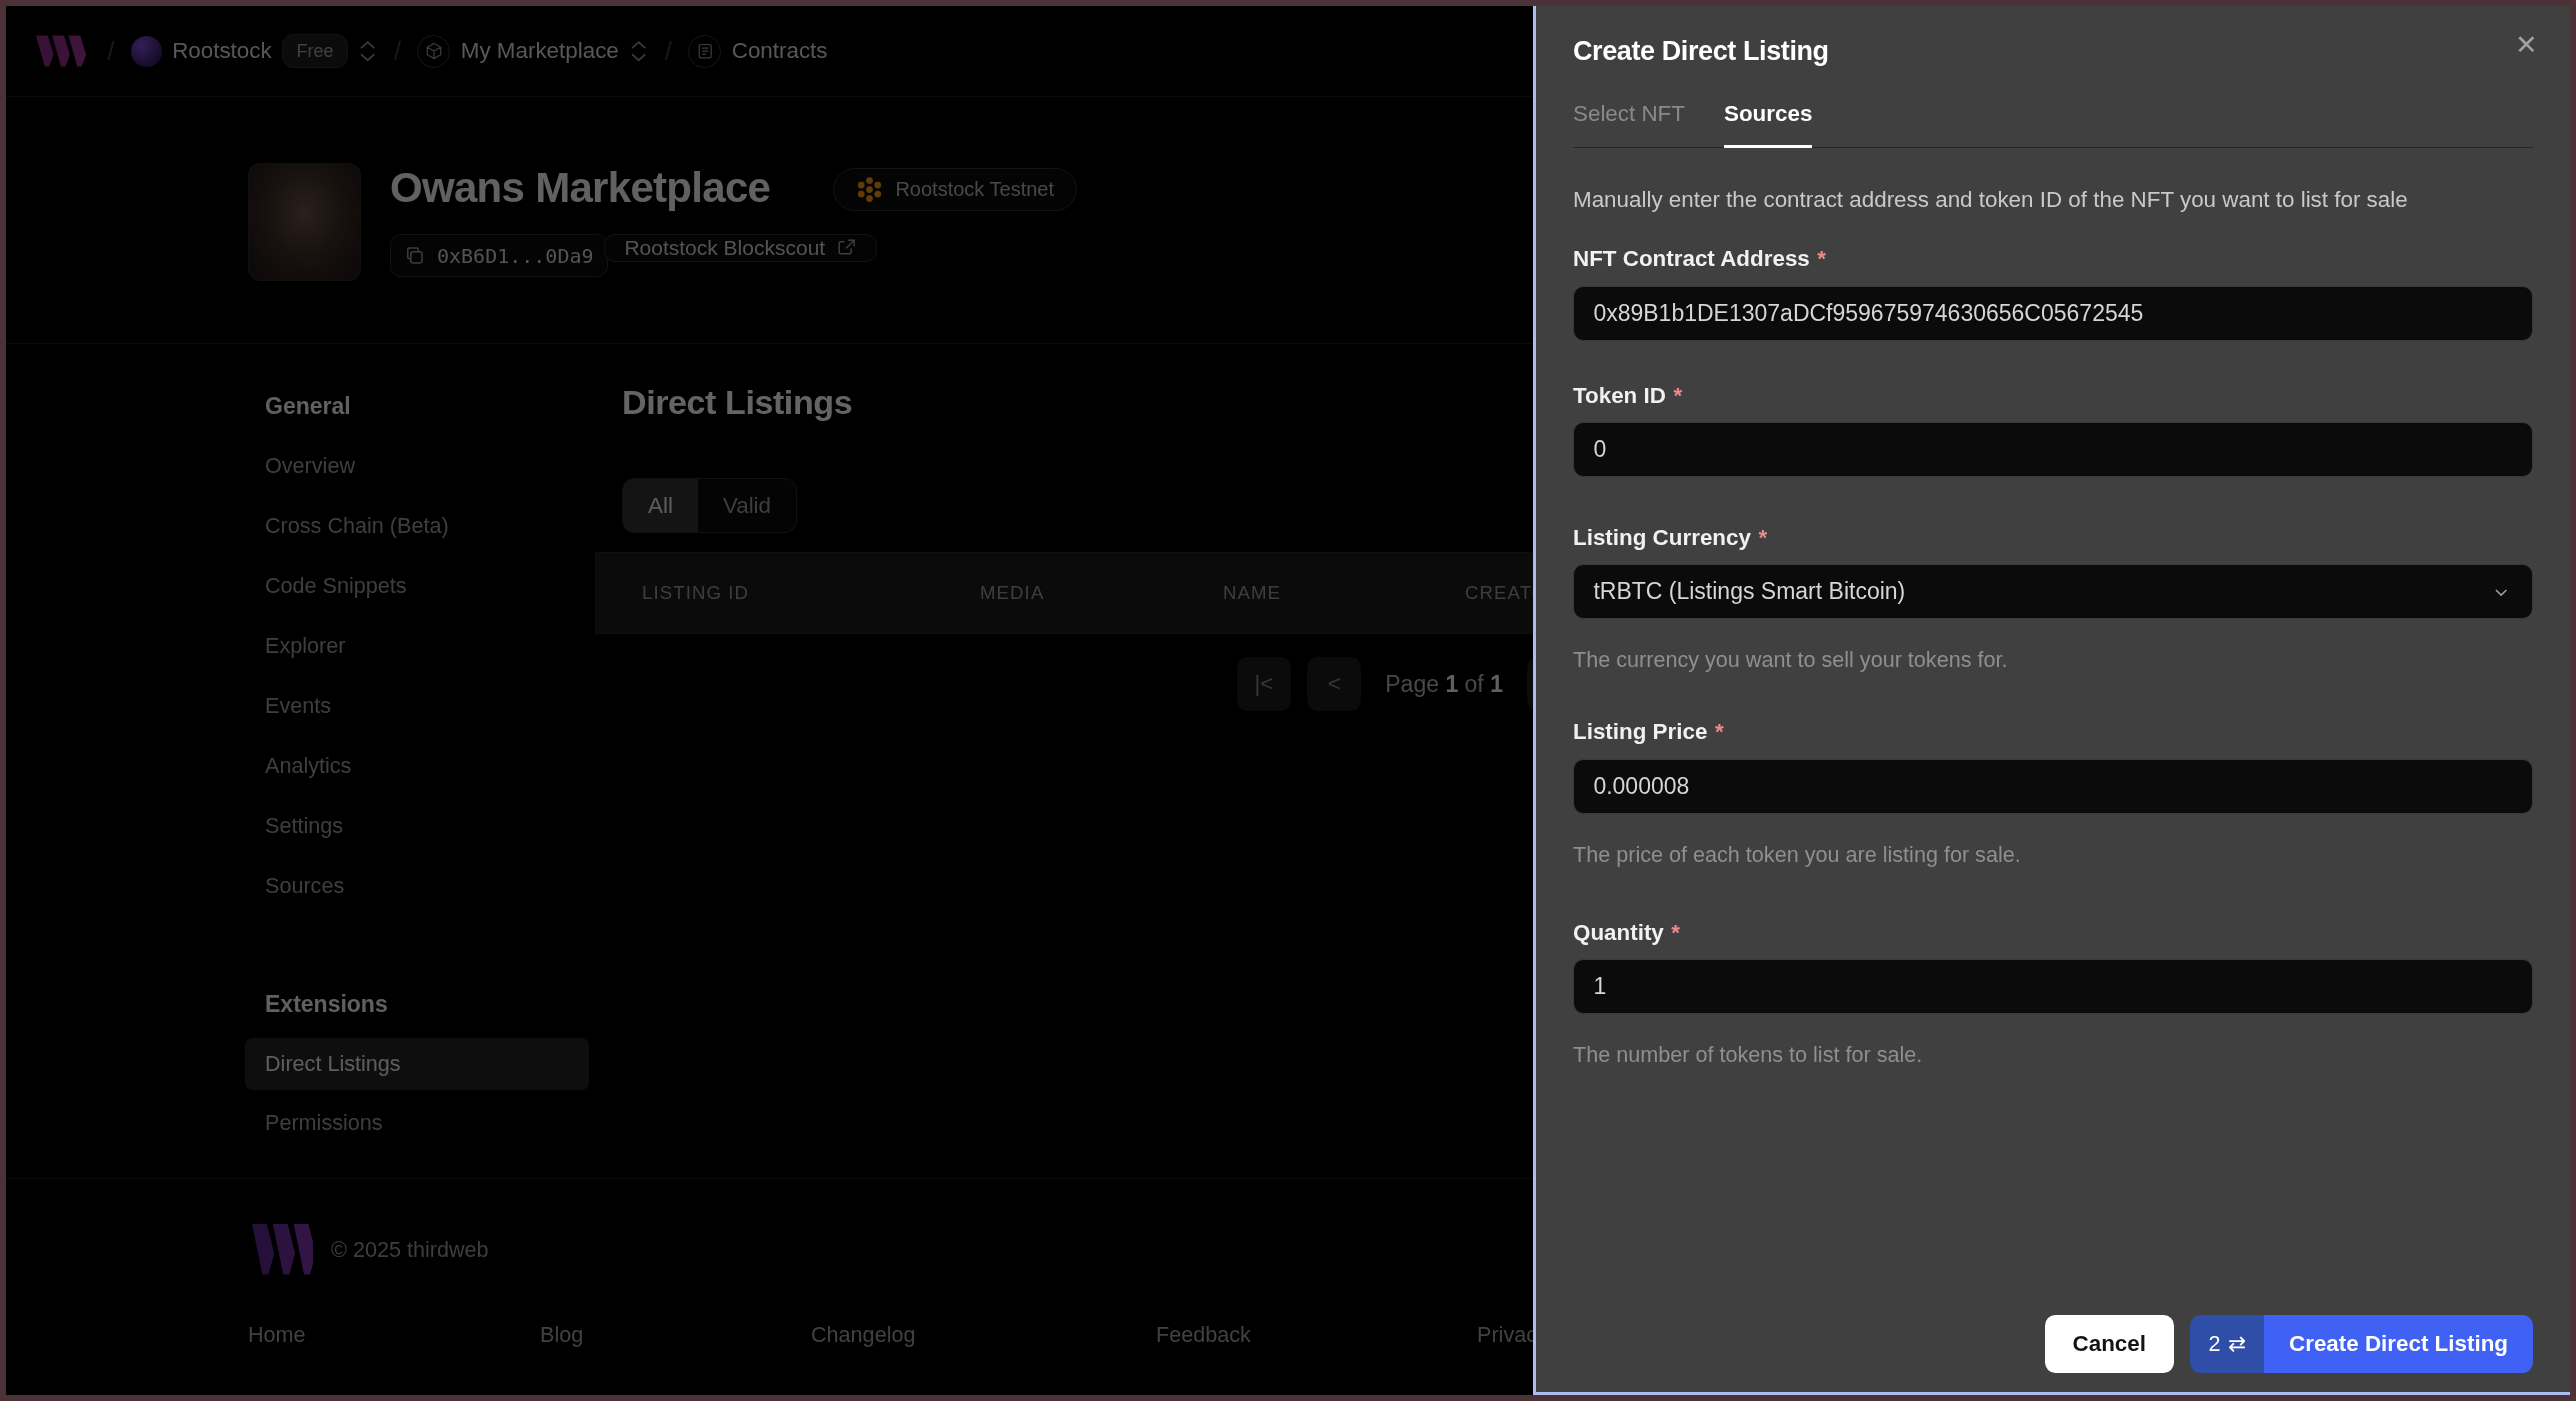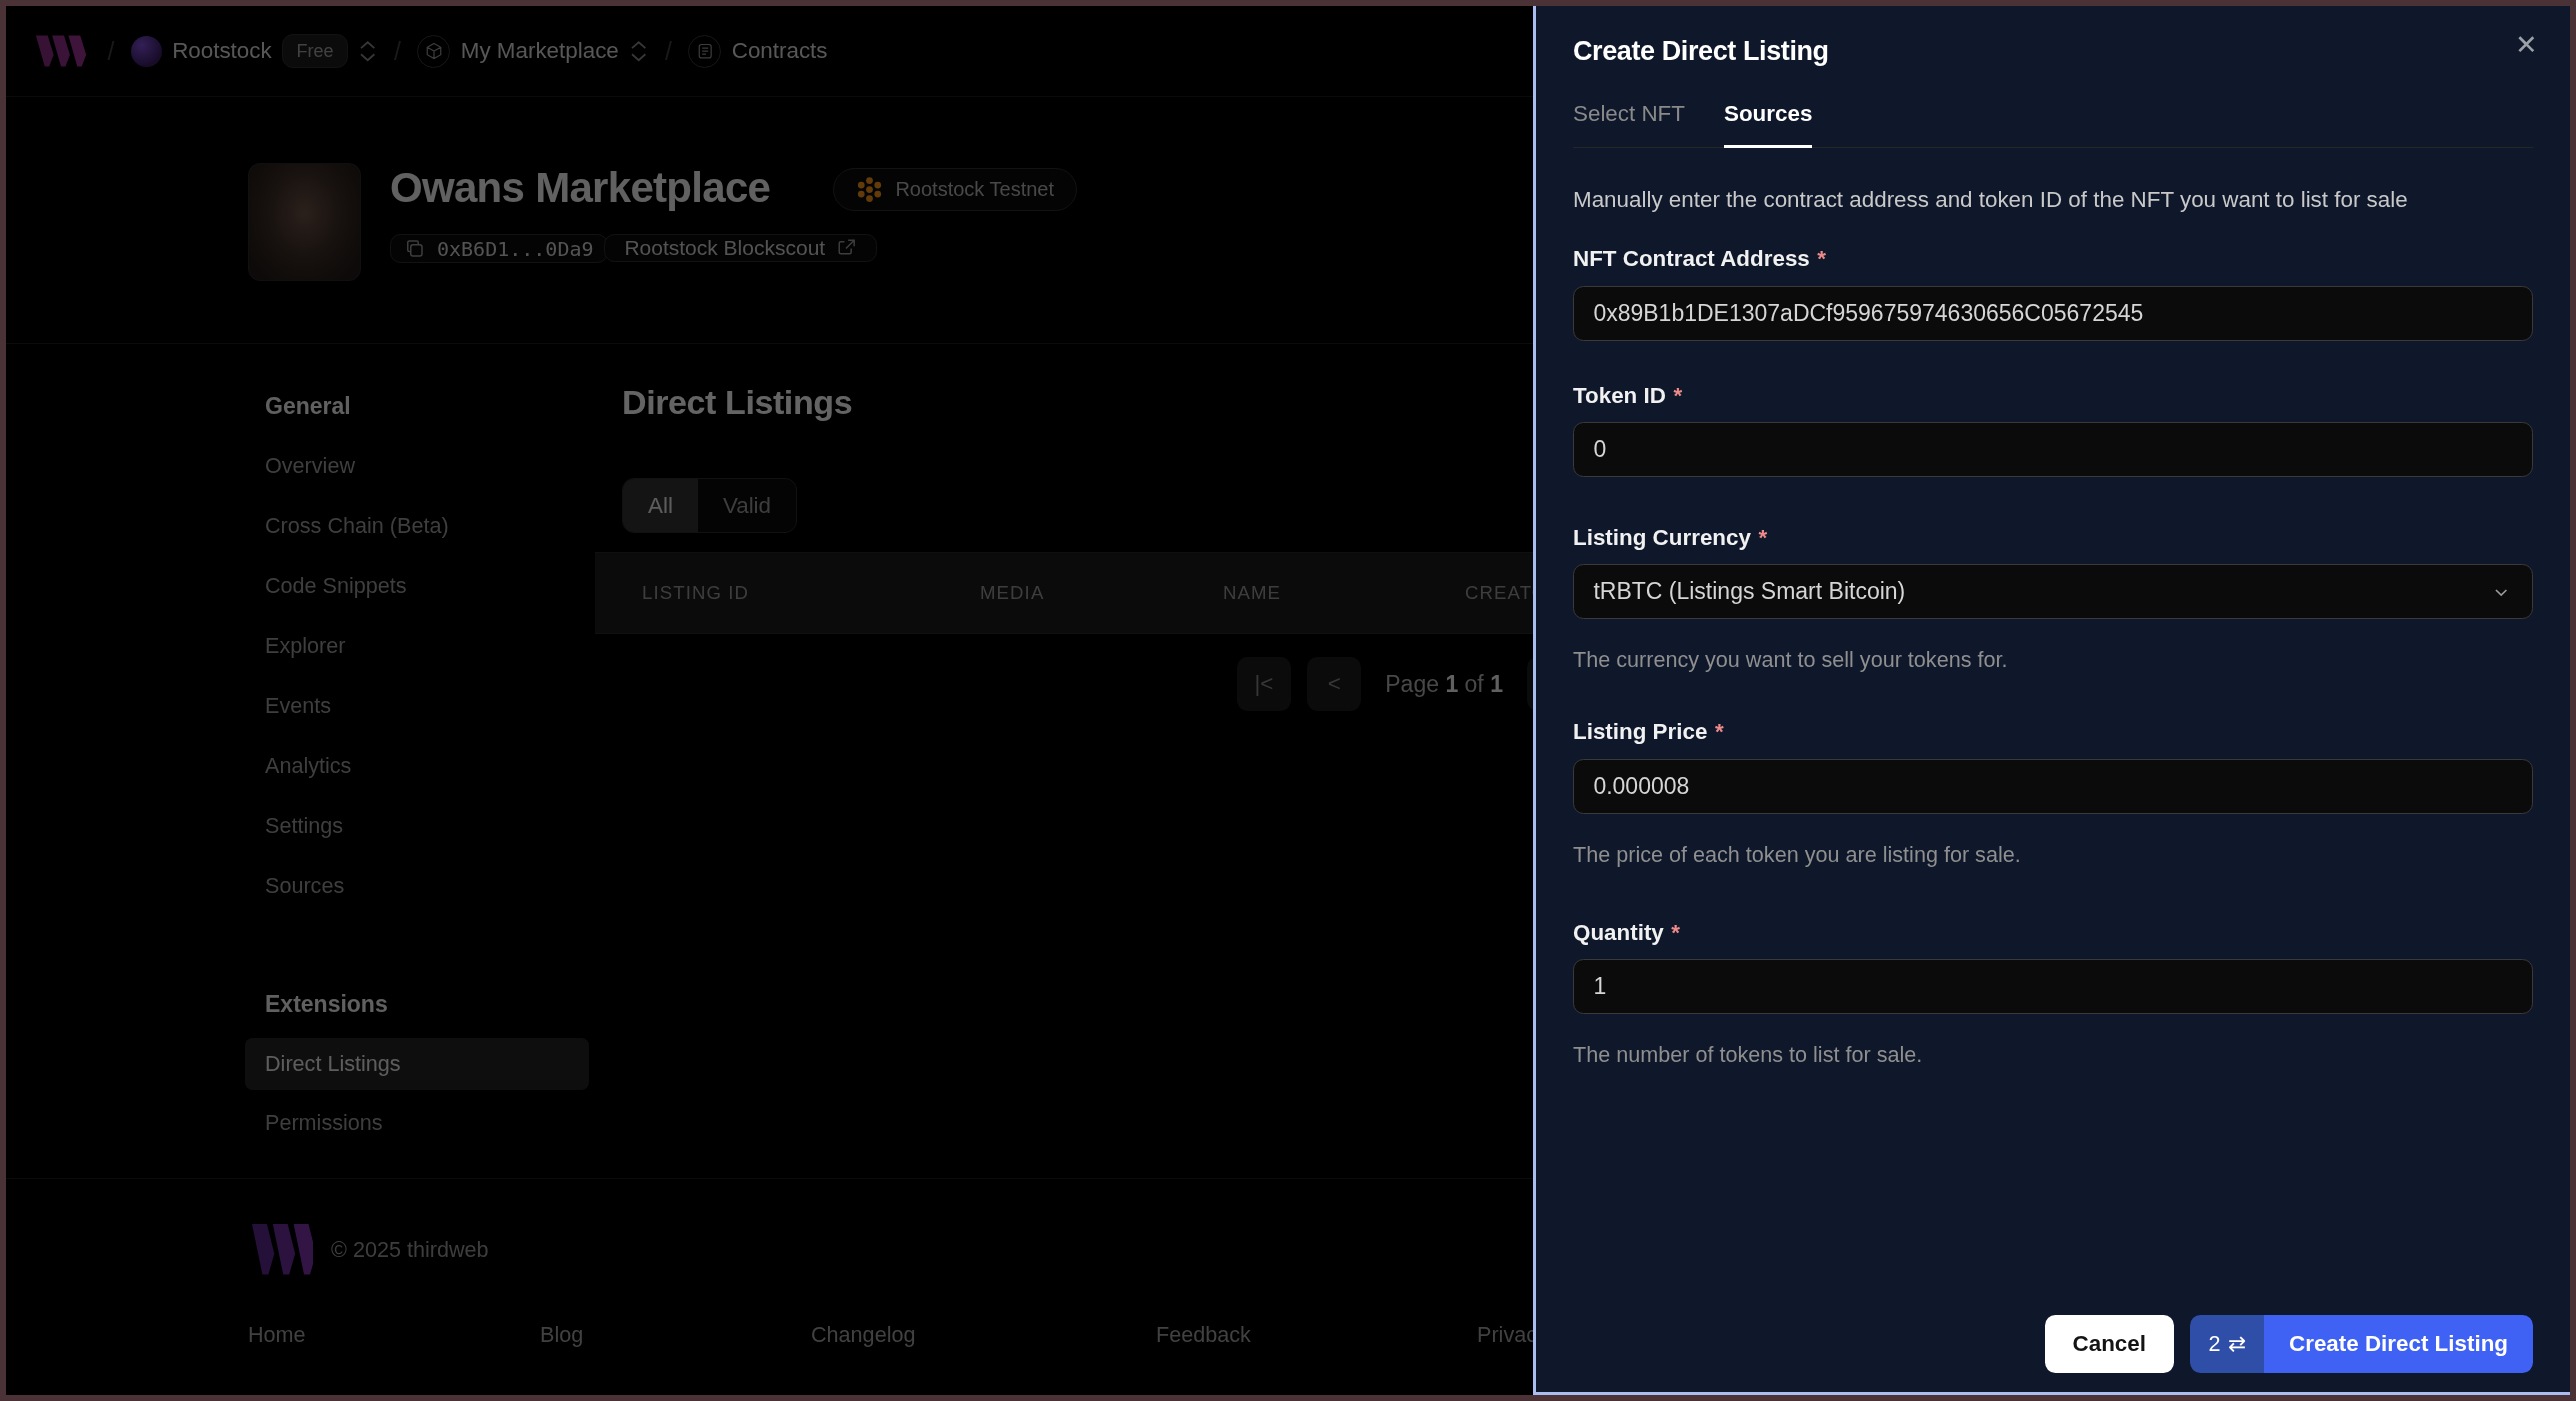--- a/index.html
+++ b/index.html
@@ -40,21 +40,21 @@
     background:
       radial-gradient(67px 82px at 50% 42%, #6b5146 0%, #3a2c26 55%, #221a17 100%),
       linear-gradient(160deg, #4a3a33, #15100e);
     border:0.7px solid #2a2a2a;
   }
   .contract-title { position:absolute; left:384px; top:158px; color:#f2f2f2;
     font-size:42px; font-weight:700; letter-spacing:-0.7px; }
   .network-badge { position:absolute; left:827px; top:162px; height:43px;
     display:flex; align-items:center; gap:12px; padding:0 22.4px;
     border:1.1px solid #2e2e2e; border-radius:22.4px; background:#0c0c0c; color:#b3b3b3; font-size:20px; }
-  .addr-pill { position:absolute; left:384px; top:228px; height:29px;
+  .addr-pill { position:absolute; left:384px; top:228px; height:43px;
     display:flex; align-items:center; gap:12px; padding:0 13px;
     border:1.1px solid #2e2e2e; border-radius:10.4px; background:#0c0c0c;
     color:#cfcfcf; font-size:20px; font-family:"DejaVu Sans Mono", monospace; }
   .scan-pill { position:absolute; left:598px; top:228px; height:28px;
     display:flex; align-items:center; gap:12px; padding:0 19.4px;
     border:1.1px solid #2e2e2e; border-radius:10.4px; background:#0c0c0c; color:#cfcfcf; font-size:21px; }
 
   .sidebar { position:absolute; left:259px; top:370px; width:325px; }
   .side-heading { color:#efefef; font-size:23px; font-weight:700; height:60px; display:flex; align-items:center; }
   .side-item { color:#9c9c9c; font-size:21.6px; height:60px; display:flex; align-items:center; padding-left:0; border-radius:7.5px; }
@@ -83,21 +83,21 @@
   .footer-brand { position:absolute; left:243px; top:1215px; display:flex; align-items:center; gap:18px; }
   .copyright { color:#9a9a9a; font-size:21.6px; }
   .f-link { position:absolute; top:1316px; color:#a3a3a3; font-size:21.6px; }
 
   
   .overlay { position:absolute; inset:0; background:rgba(0,0,0,0.60); z-index:5; }
 
   
   .drawer {
     position:absolute; top:0; right:0; bottom:0; left:1527px; z-index:10;
-    background:#0f172a;
+    background:#404040;
     border-left:3.7px solid #a9bdf0; border-bottom:3.7px solid #a9bdf0;
     padding:30px 37px 19.4px 37px;
     display:flex; flex-direction:column;
   }
   .drawer-header { display:flex; align-items:flex-start; justify-content:space-between; }
   .drawer-title { color:#ffffff; font-size:27px; font-weight:700; letter-spacing:-0.4px; }
   .close-btn { color:#9ba1a6; font-size:27px; line-height:1; margin-top:-4.5px; margin-right:-4.5px; }
 
   .tabs { margin-top:34px; border-bottom:0.7px solid #262626; display:flex; gap:39px; }
   .tab { font-size:22.4px; padding-bottom:18px; }

